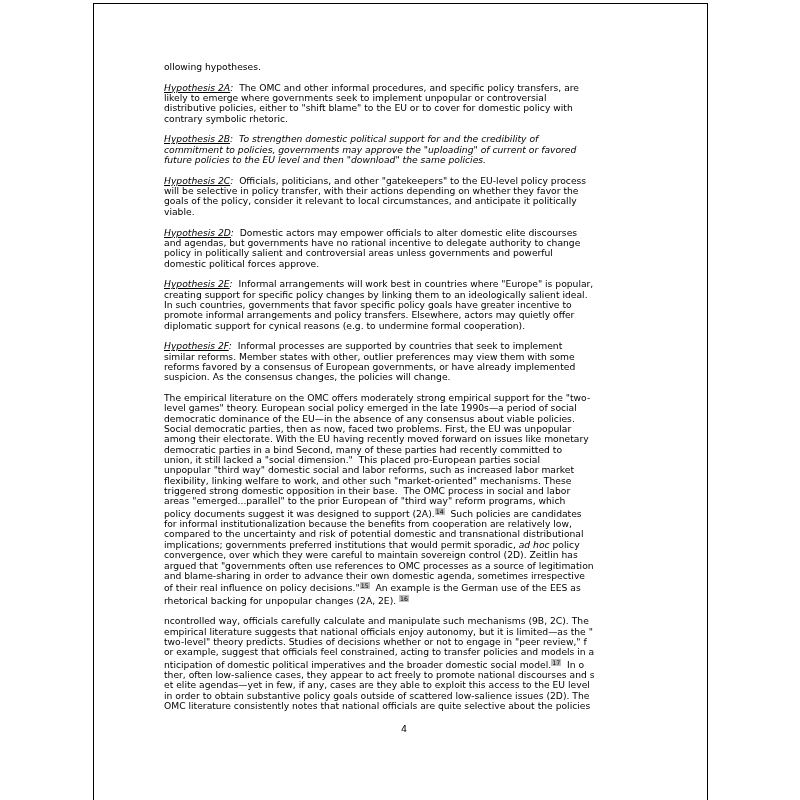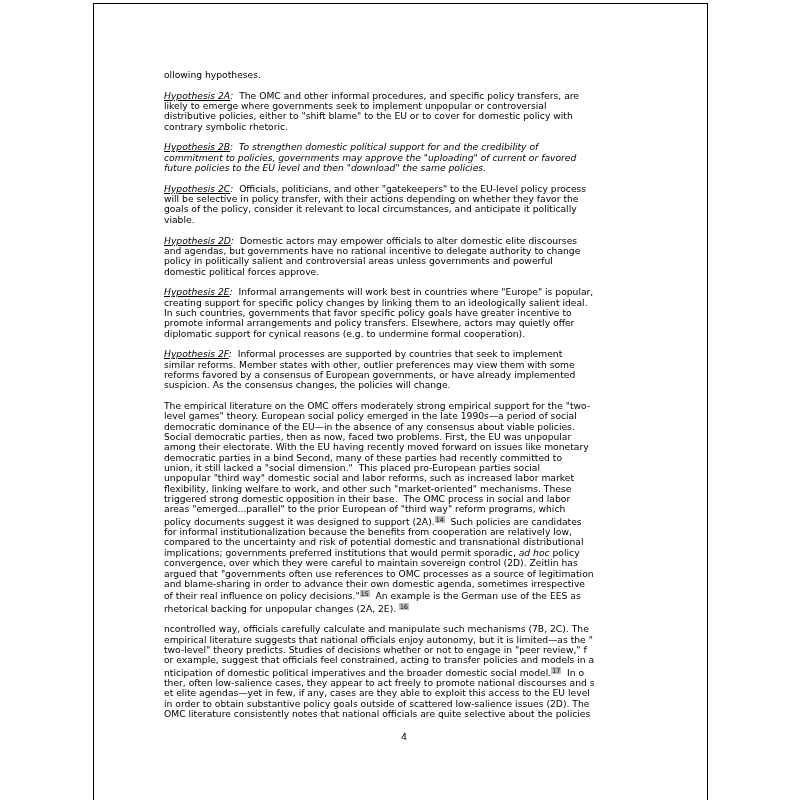--- a/index.html
+++ b/index.html
@@ -17,21 +17,21 @@
     top: 3px;
     width: 615px;
     height: 810px; 
     box-sizing: border-box;
     border: 1px solid #000000;
     background: #ffffff;
   }
   .content {
     position: absolute;
     left: 70px;
-    top: 66px;
+    top: 58px;
     width: 480px;
     color: #000000;
   }
   .para {
     margin: 0 0 10.35px 0;
   }
   .para:last-of-type { margin-bottom: 0; }
   .line {
     display: block;
     white-space: pre;
@@ -115,21 +115,21 @@
         <span class="line"><span class="seg-n">for informal institutionalization because the benefits from cooperation are relatively low,</span></span>
         <span class="line"><span class="seg-n">compared to the uncertainty and risk of potential domestic and transnational distributional</span></span>
         <span class="line"><span class="seg-n">implications; governments preferred institutions that would permit sporadic, </span><span class="seg-i">ad hoc</span><span class="seg-n"> policy</span></span>
         <span class="line"><span class="seg-n">convergence, over which they were careful to maintain sovereign control (2D). Zeitlin has</span></span>
         <span class="line"><span class="seg-n">argued that "governments often use references to OMC processes as a source of legitimation</span></span>
         <span class="line"><span class="seg-n">and blame-sharing in order to advance their own domestic agenda, sometimes irrespective</span></span>
         <span class="line"><span class="seg-n">of their real influence on policy decisions."</span><span class="seg-s">15</span><span class="seg-n">  An example is the German use of the EES as</span></span>
         <span class="line"><span class="seg-n">rhetorical backing for unpopular changes (2A, 2E). </span><span class="seg-s">16</span></span>
       </div>
       <div class="para">
-        <span class="line"><span class="seg-n">ncontrolled way, officials carefully calculate and manipulate such mechanisms (7B, 2C). The</span></span>
+        <span class="line"><span class="seg-n">ncontrolled way, officials carefully calculate and manipulate such mechanisms (9B, 2C). The</span></span>
         <span class="line"><span class="seg-n">empirical literature suggests that national officials enjoy autonomy, but it is limited—as the "</span></span>
         <span class="line"><span class="seg-n">two-level" theory predicts. Studies of decisions whether or not to engage in "peer review," f</span></span>
         <span class="line"><span class="seg-n">or example, suggest that officials feel constrained, acting to transfer policies and models in a</span></span>
         <span class="line"><span class="seg-n">nticipation of domestic political imperatives and the broader domestic social model.</span><span class="seg-s">17</span><span class="seg-n">  In o</span></span>
         <span class="line"><span class="seg-n">ther, often low-salience cases, they appear to act freely to promote national discourses and s</span></span>
         <span class="line"><span class="seg-n">et elite agendas—yet in few, if any, cases are they able to exploit this access to the EU level</span></span>
         <span class="line"><span class="seg-n">in order to obtain substantive policy goals outside of scattered low-salience issues (2D). The</span></span>
         <span class="line"><span class="seg-n">OMC literature consistently notes that national officials are quite selective about the policies</span></span>
       </div>
       <div class="pagenum">4</div>

